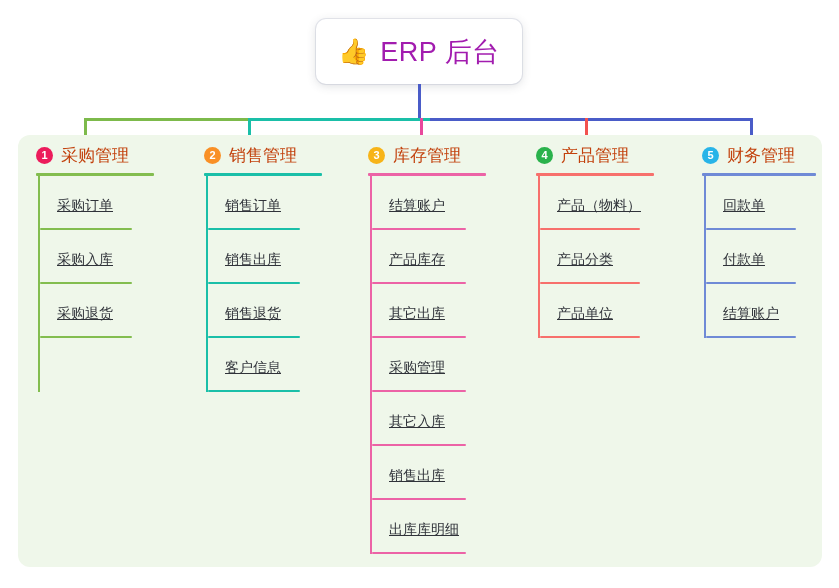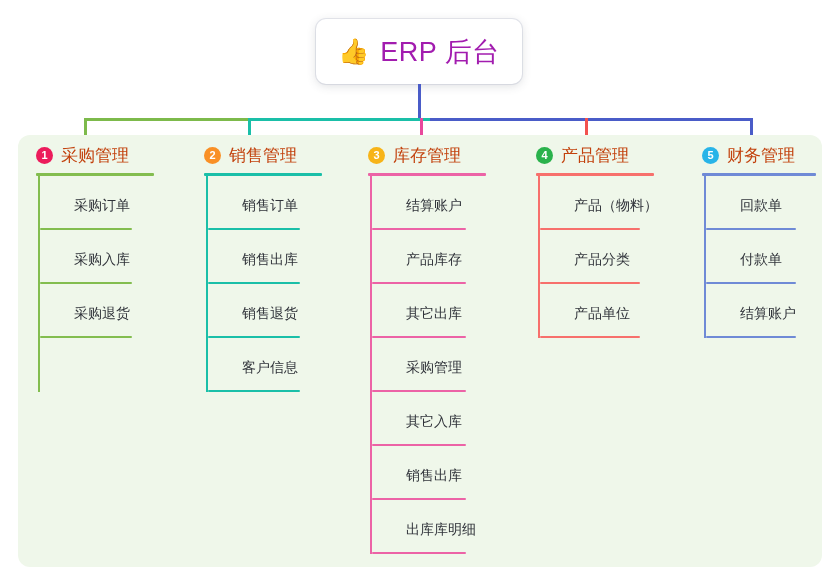--- a/index.html
+++ b/index.html
@@ -112,25 +112,26 @@
     top: 0;
     width: 2px;
   }
   .leaf {
     position: relative;
     height: 54px;
     box-sizing: border-box;
   }
   .leaf-label {
     position: absolute;
-    left: 36px;
+    left: 19px;
     top: 21px;
     font-size: 14px;
     color: #30333a;
     white-space: nowrap;
+    text-decoration: underline;
   }
   .leaf-rule {
     position: absolute;
     left: 2px;
     bottom: 0;
     height: 2px;
     border-radius: 1px;
   }
 </style>
 </head>

